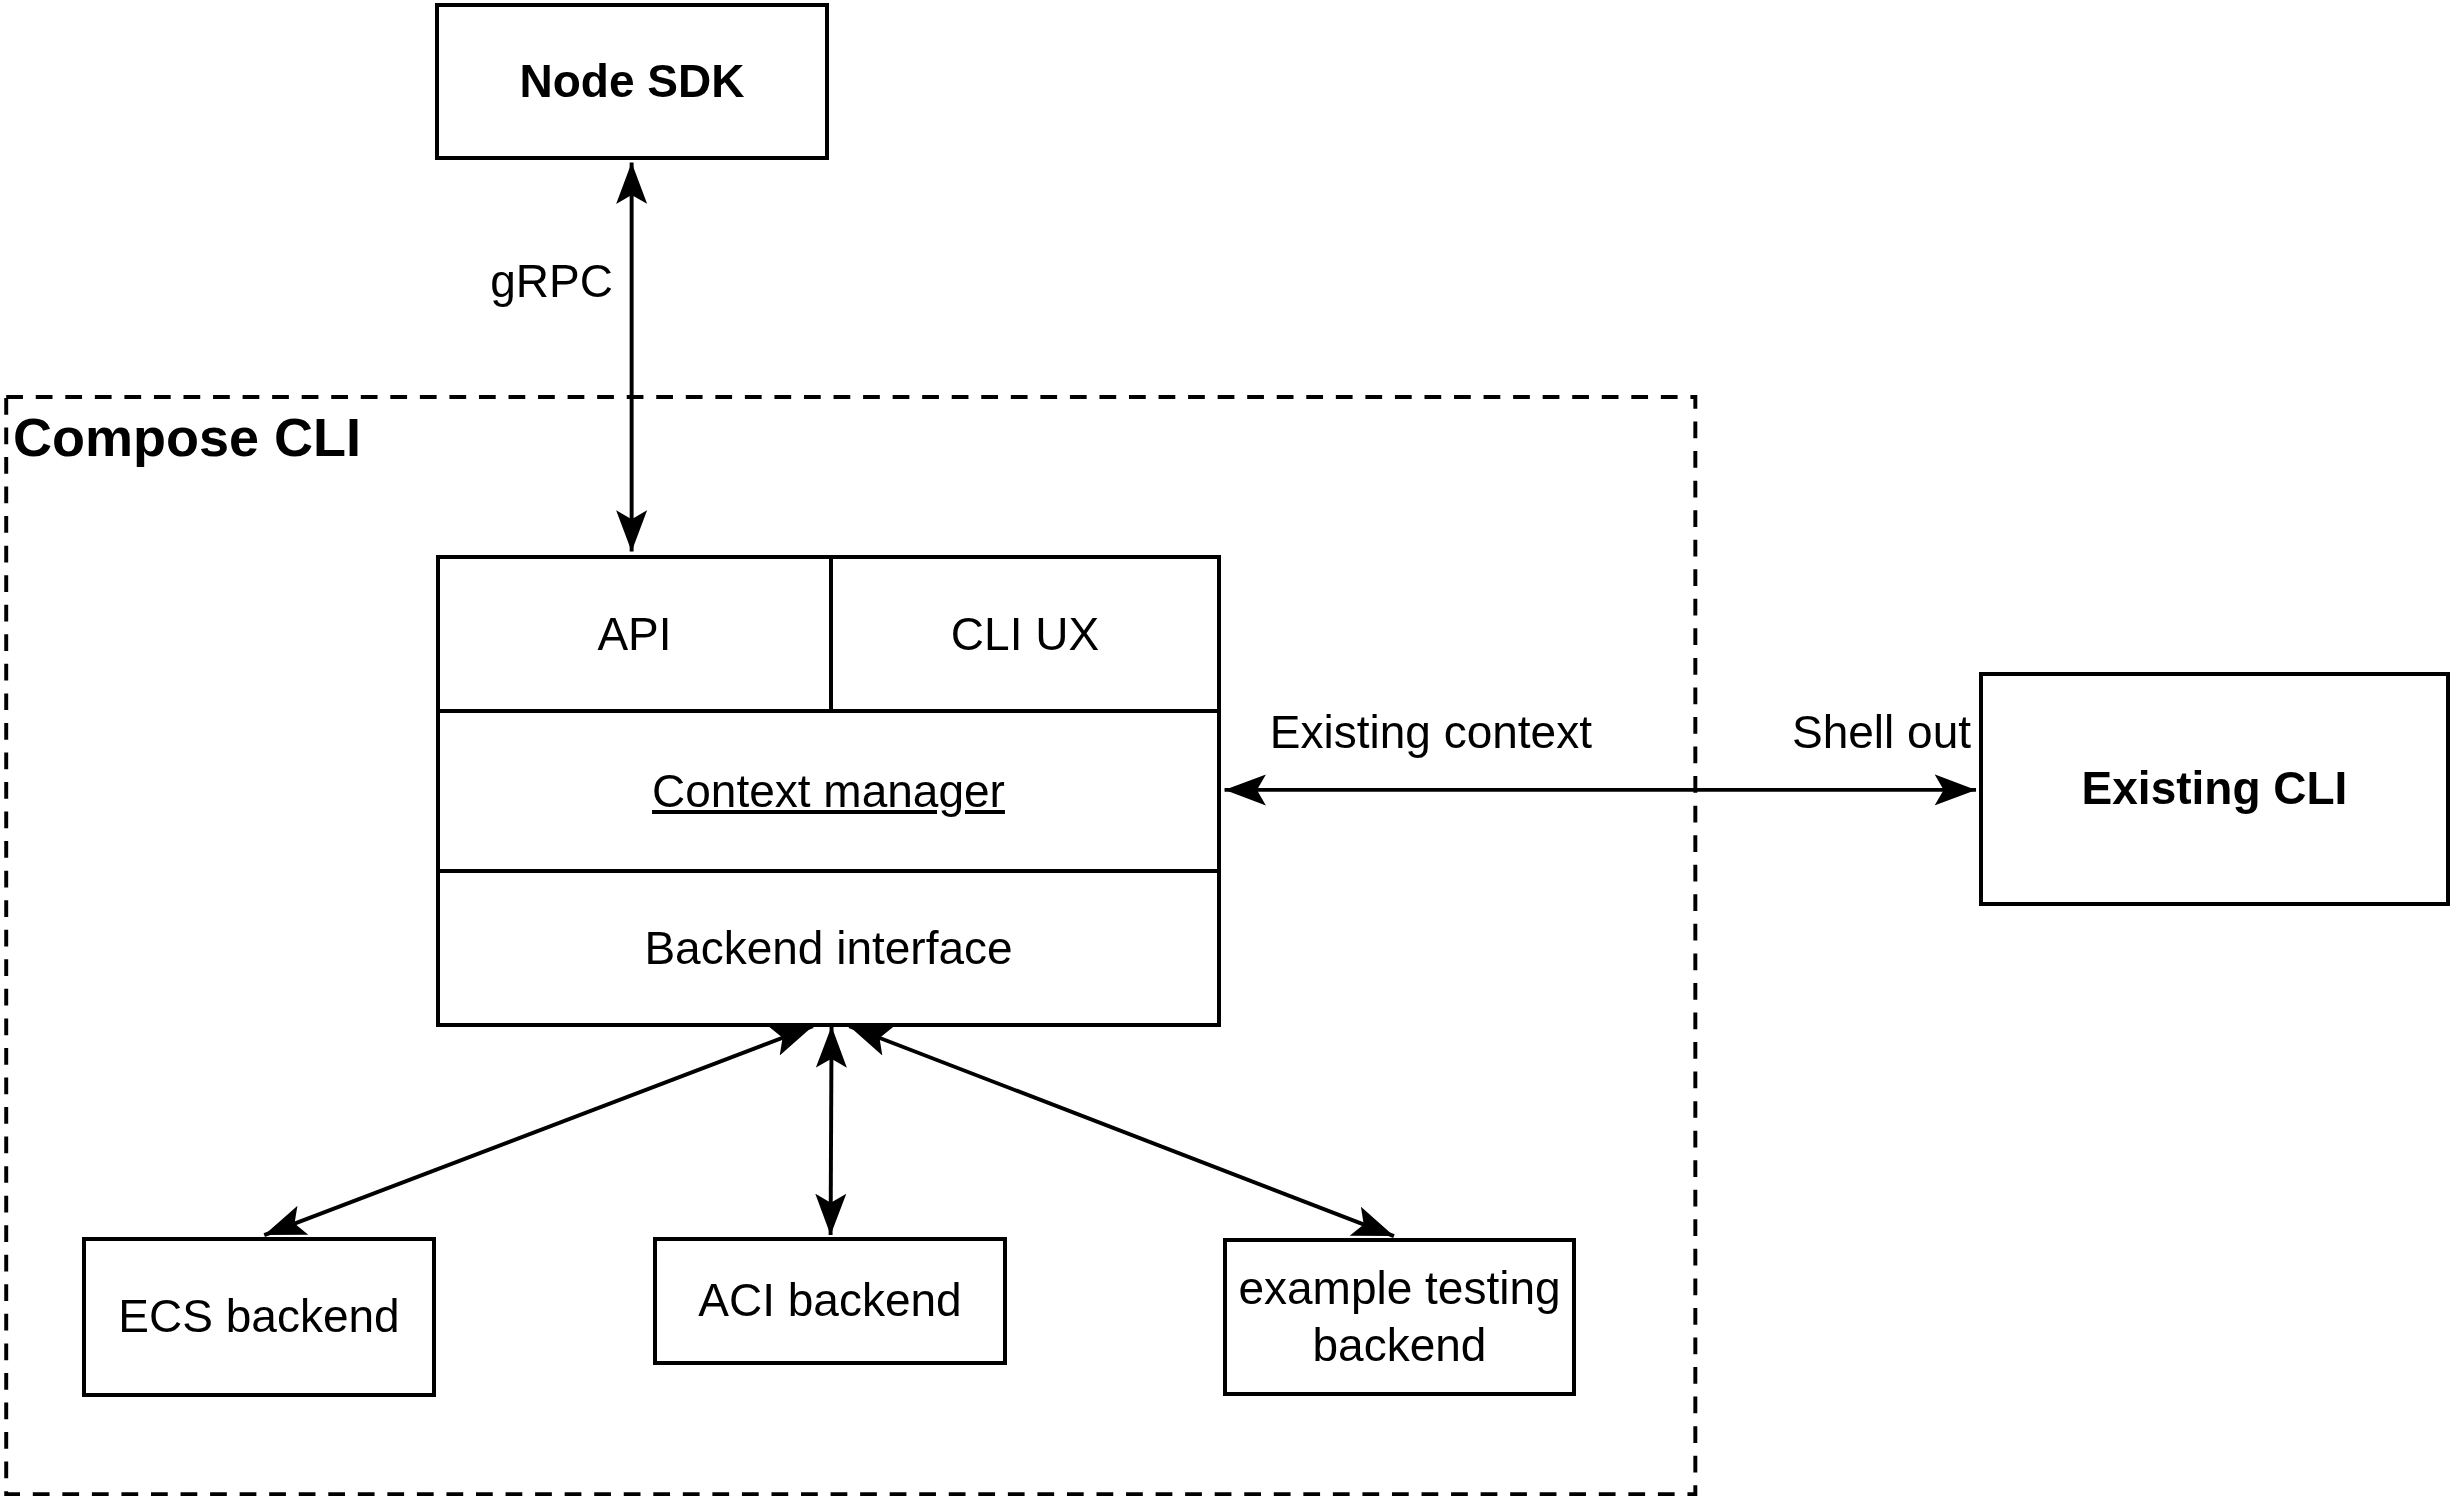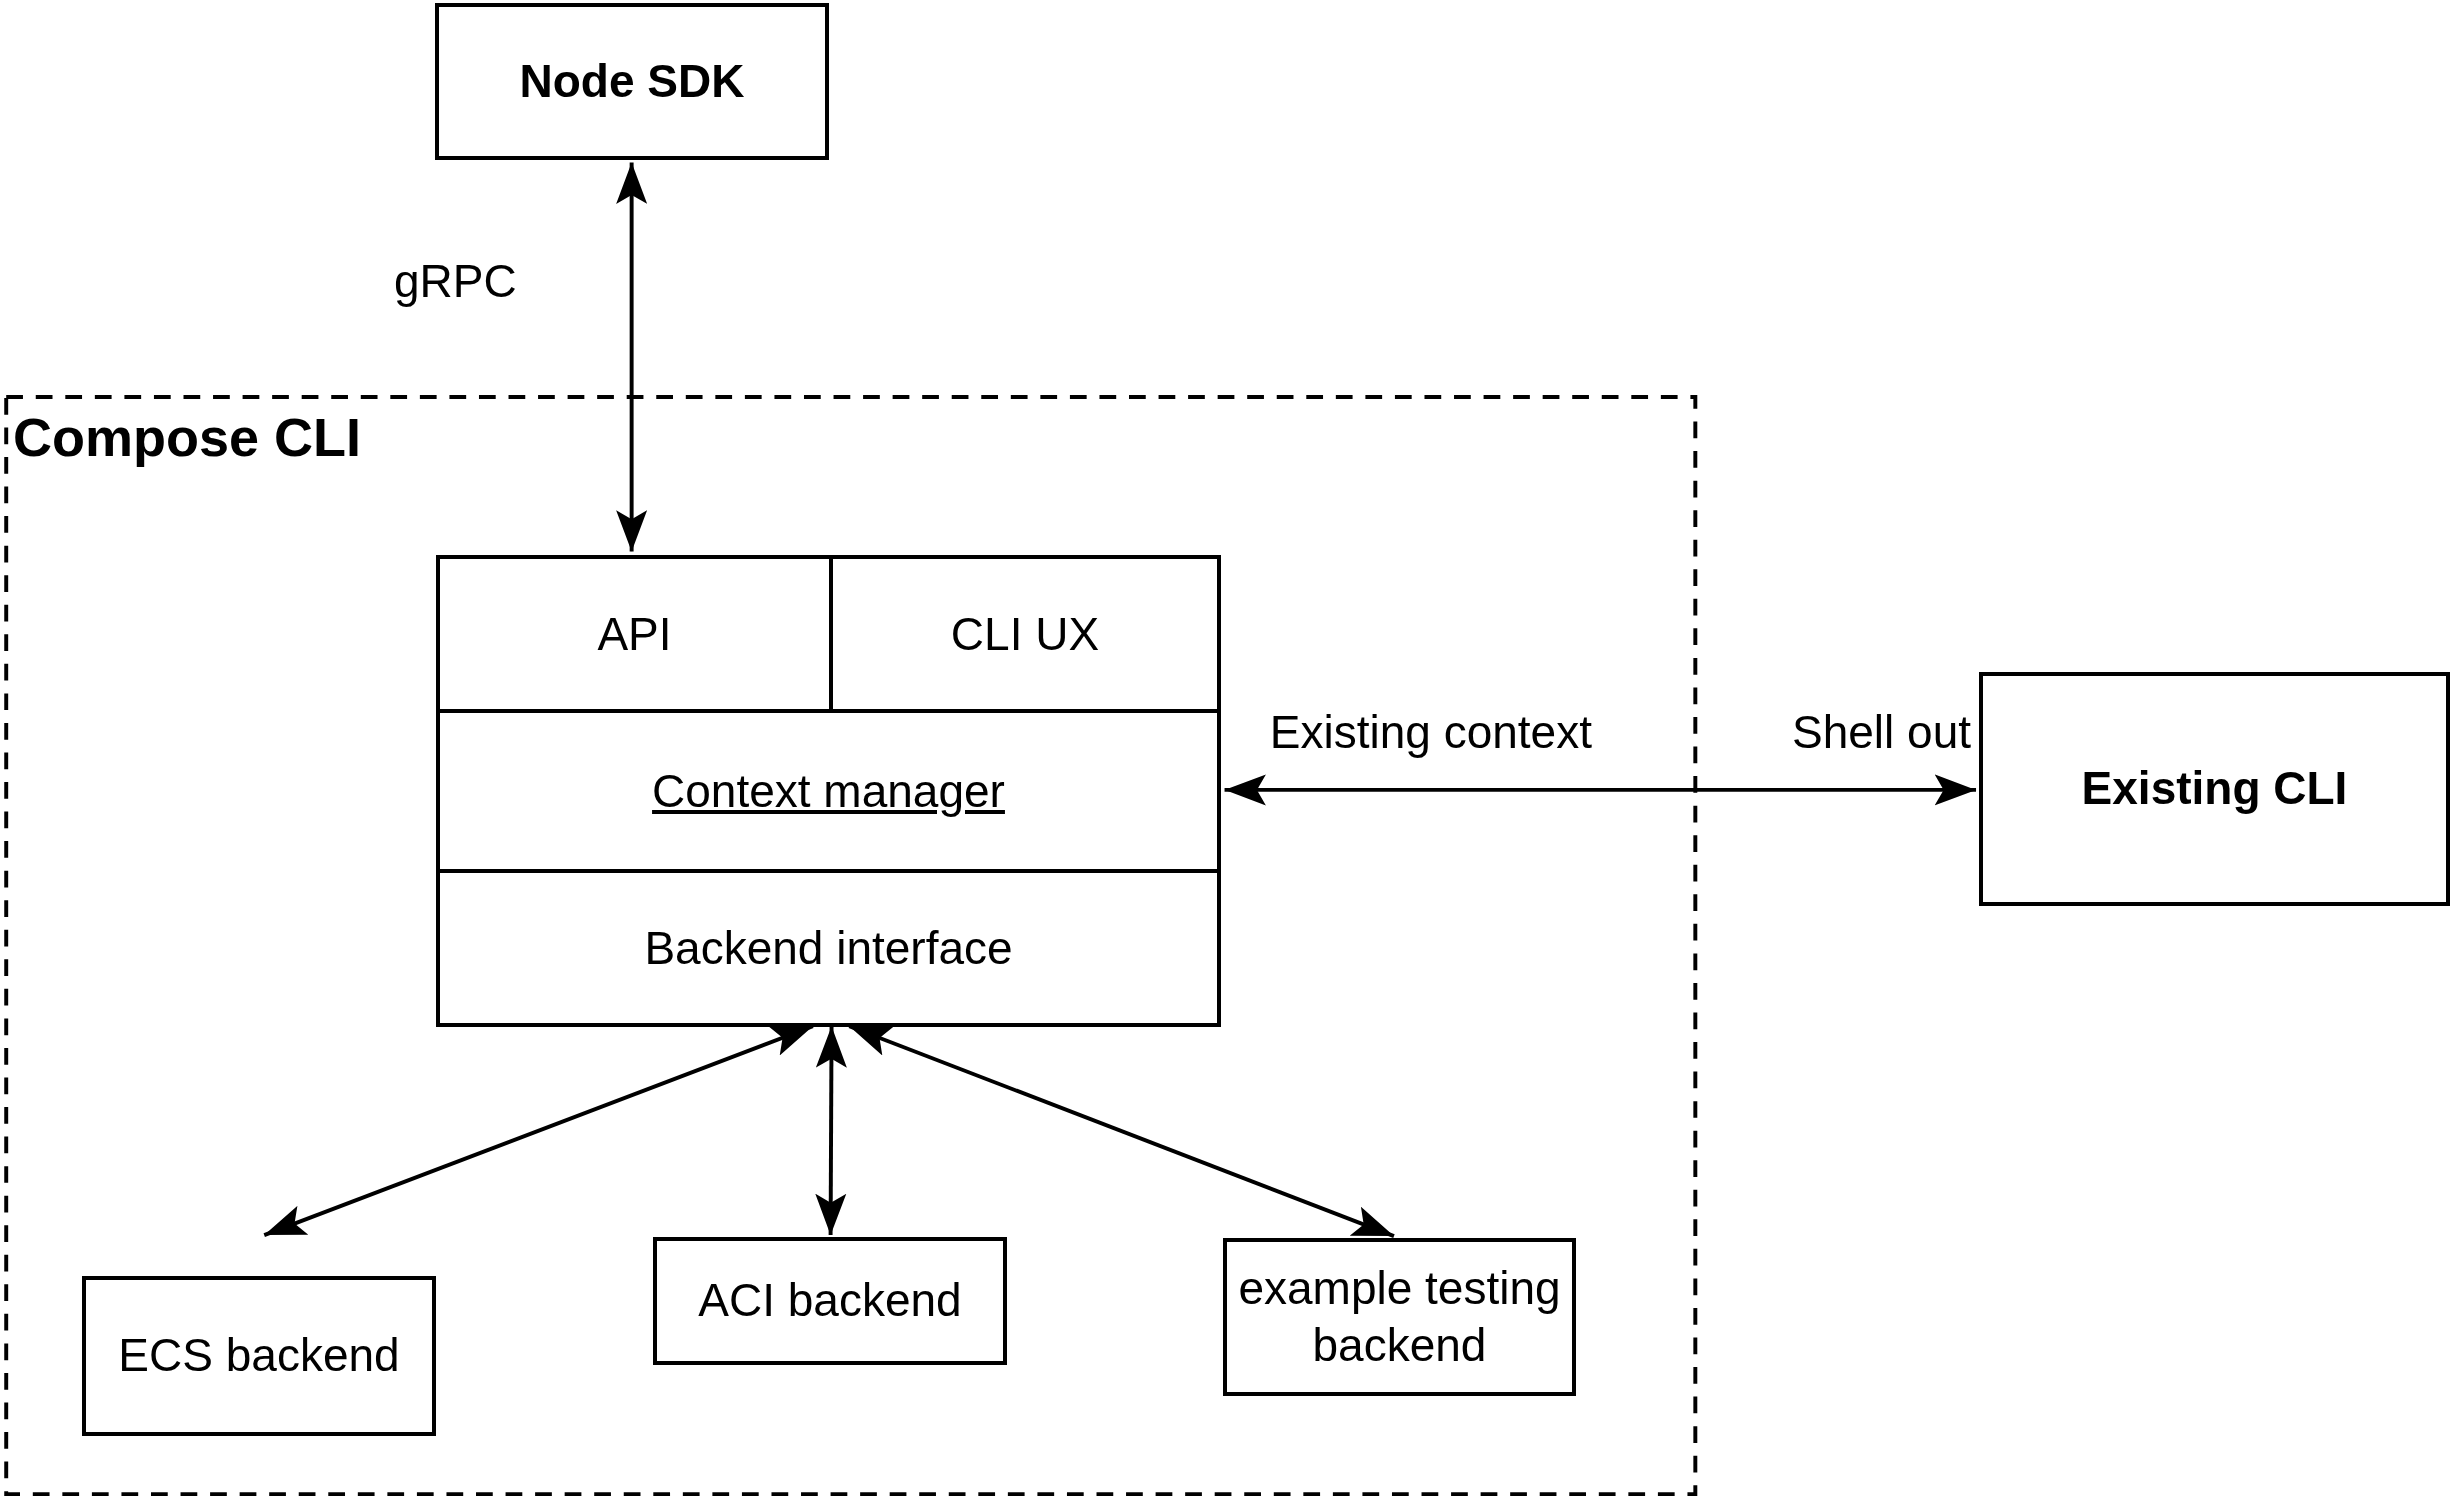--- a/index.html
+++ b/index.html
@@ -94,36 +94,36 @@
     top: 410px;
     font-size: 54px;
     font-weight: bold;
     line-height: 55px;
     white-space: nowrap;
   }
   .label-grpc {
     left: 394px;
     top: 254px;
     width: 219px;
-    text-align: left;
+    text-align: right;
   }
   .label-existing-context {
     left: 1253px;
     top: 705px;
     width: 339px;
     text-align: right;
   }
   .label-shell-out {
     left: 1719px;
     top: 705px;
     width: 252px;
     text-align: right;
   }
   .node-sdk   { left: 435px;  top: 3px;    width: 394px; height: 157px; }
-  .ecs        { left: 82px;   top: 1237px; width: 354px; height: 160px; margin-top: 39px; }
+  .ecs        { left: 82px;   top: 1237px; width: 354px; height: 160px; }
   .aci        { left: 653px;  top: 1237px; width: 354px; height: 128px; }
   .example    { left: 1223px; top: 1238px; width: 353px; height: 158px; padding: 0 5.9px; }
   .existing   { left: 1979px; top: 672px;  width: 471px; height: 234px; }
 </style>
 </head>
 <body>
 
 <div class="canvas">
 
   <svg class="edge-layer" viewBox="0 0 2492 1524">

